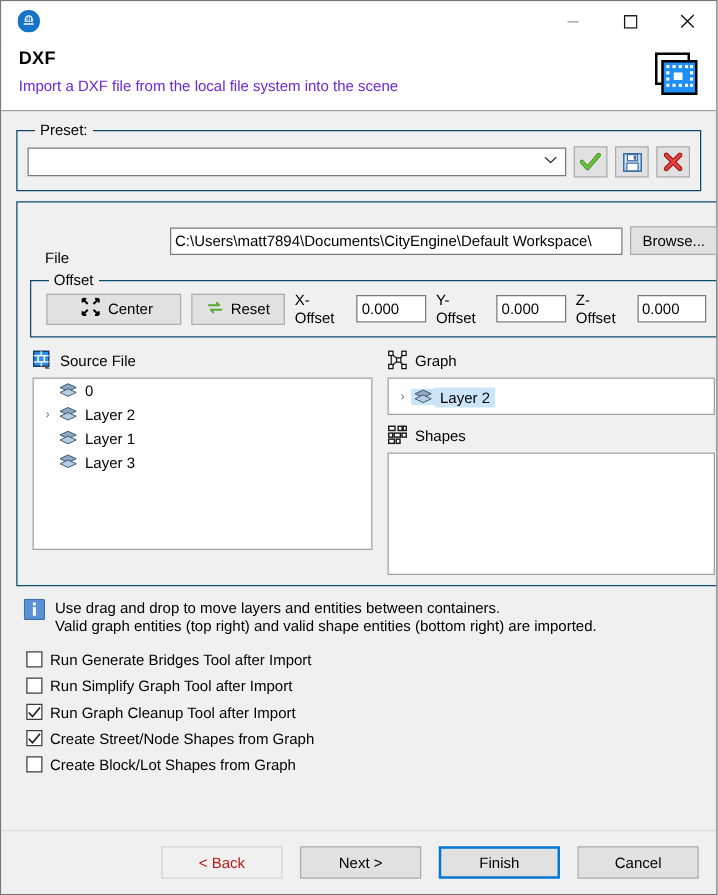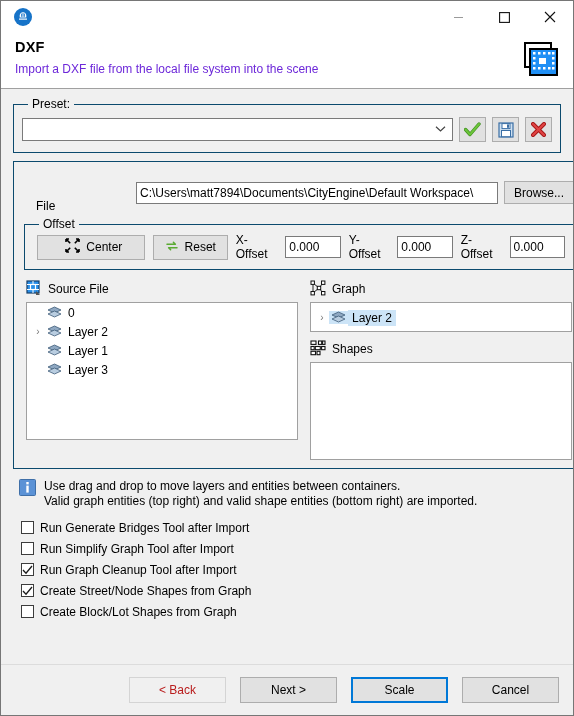--- a/index.html
+++ b/index.html
@@ -419,16 +419,16 @@
       <div class="cb-row">
         <span class="cb"></span>
         <span>Create Block/Lot Shapes from Graph</span>
       </div>
     </div>
   </div>
 
   <div class="footer">
     <div class="fbtn disabled">&lt; Back</div>
     <div class="fbtn">Next &gt;</div>
-    <div class="fbtn default">Scale</div>
+    <div class="fbtn default">Finish</div>
     <div class="fbtn">Cancel</div>
   </div>
 </div>
 
 </body></html>

